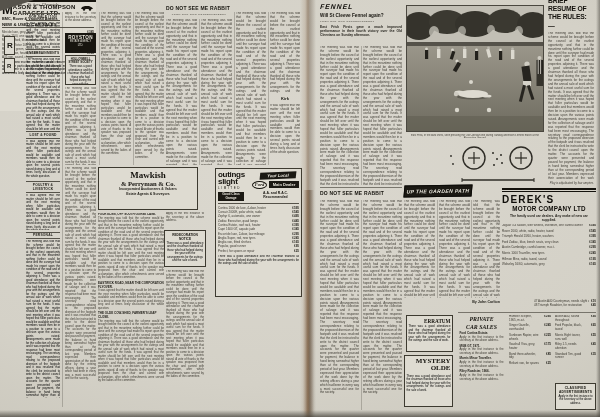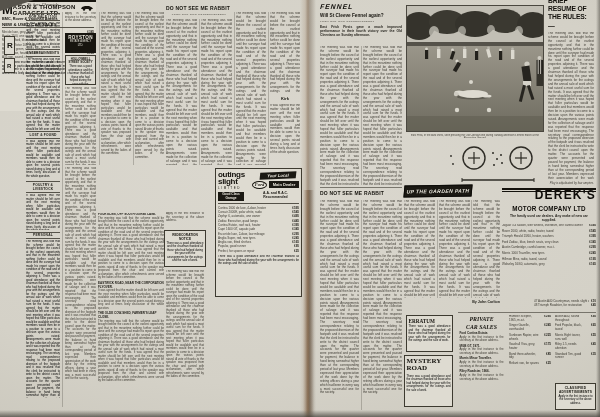--- a/index.html
+++ b/index.html
@@ -73,25 +73,25 @@
 #fennel-byline{left:320px;top:20px;width:82px;height:4px;text-align:left}
 #fennel-intro{left:320px;top:25px;width:82px;height:18px;font-weight:bold;font-size:3.3px;line-height:4.2px;color:#26241e;text-align:justify}
 
 #rules-head{left:548px;top:-3px;width:46px;height:34px;font-weight:bold;font-size:7.2px;line-height:8.2px;color:#14120d;letter-spacing:-.2px;transform:scaleX(.94);transform-origin:left}
 #rules-close{left:548px;top:181px;width:46px;height:6px;font-style:italic;font-size:2.8px;color:#3c3931;text-align:right}
 
 #garden-banner{left:404px;top:185px;width:68px;height:12px;background:#1b1913;border:1px solid #0c0b08;transform:skewX(-6deg) rotate(-.8deg);display:flex;align-items:center;justify-content:center}
 #garden-banner span{color:#ece9df;font-style:italic;font-weight:bold;font-size:5px;letter-spacing:.4px;white-space:nowrap}
 
 #derek-rule{left:502px;top:188px;width:94px;height:4px;border-top:2px solid #14120d;border-bottom:1px solid #14120d}
-#derek-name{left:502px;top:188px;width:94px;height:11px;text-align:right;font-weight:bold;font-size:12px;letter-spacing:1.2px;color:#0f0d09}
+#derek-name{left:502px;top:194px;width:94px;height:11px;text-align:left;font-weight:bold;font-size:10px;letter-spacing:1.2px;color:#0f0d09}
 #derek-l2{left:502px;top:205px;width:94px;height:8px;text-align:center;font-weight:bold;font-size:6.3px;letter-spacing:.2px;color:#0f0d09}
 #derek-tag{left:508px;top:214px;width:82px;height:9px;font-weight:bold;font-size:3.3px;line-height:4.1px;color:#26241e;text-align:center}
 
-.notice-title{font-family:"Liberation Serif",serif;font-weight:bold;text-align:left;color:#14120d}
+.notice-title{font-family:"Liberation Serif",serif;font-weight:bold;text-align:right;color:#14120d}
 #erratum{left:406px;top:315px;width:47px;height:37px;padding:1.5px}
 #mystery{left:404px;top:355px;width:49px;height:52px;padding:1.5px}
 #private{left:458px;top:315px;width:47px;height:96px;padding:1px 1.5px;border:none;background:transparent;position:absolute;overflow:hidden}
 #private .pv-title{font-family:"Liberation Serif",serif;font-style:italic;font-weight:bold;font-size:5.8px;line-height:6.4px;text-align:center;color:#14120d;margin-bottom:1.5px}
 #classified-box{left:555px;top:383px;width:41px;height:27px;padding:1.5px;text-align:center}
 #classified-box .cb-t{font-weight:bold;font-size:3.3px;line-height:4px;color:#17150f;letter-spacing:.2px}
 
 #photo{left:406px;top:5px;width:138px;height:127px;border:1px solid #4a473f;background:#8f8c80}
 #caption{left:406px;top:134px;width:138px;height:4px;font-size:2.6px;line-height:3.2px;text-align:center;color:#45423a}
 
@@ -148,20 +148,26 @@
   <div class="blk" style="left:166px;top:19px;width:31px;height:146px">The meeting was told that the scheme would be brought before the council at the earliest opportunity and that in the meantime nothing further could be done until the surveyor had made his report upon the condition of the road and of the several properties adjoining it. There was a good attendance and the chairman thanked all those who had helped during the year with the arrangements for the outings and the annual sale of work which had raised a most useful sum for the funds. It was agreed that the matter should be left over until the next meeting when it was hoped that fuller particulars would be available and that members would then be in a position to come to a decision upon the various points raised. Arrangements were made for the collection of salvage and it was reported that the response had been most encouraging. The secretary read correspondence relating to the proposed diversion of the footpath and it was resolved that the clerk be instructed to write to the district council upon the matter. The accounts for the quarter were presented and passed for payment, the balance in hand being somewhat higher than at the corresponding period of last year. Members expressed their appreciation of the work done by the retiring officers during a year which had been in every way a most successful one for the society.</div>
   <div class="vr" style="left:199px;top:19px;height:146px"></div>
   <div class="blk" style="left:201px;top:19px;width:31px;height:146px">The meeting was told that the scheme would be brought before the council at the earliest opportunity and that in the meantime nothing further could be done until the surveyor had made his report upon the condition of the road and of the several properties adjoining it. There was a good attendance and the chairman thanked all those who had helped during the year with the arrangements for the outings and the annual sale of work which had raised a most useful sum for the funds. It was agreed that the matter should be left over until the next meeting when it was hoped that fuller particulars would be available and that members would then be in a position to come to a decision upon the various points raised. Arrangements were made for the collection of salvage and it was reported that the response had been most encouraging. The secretary read correspondence relating to the proposed diversion of the footpath and it was resolved that the clerk be instructed to write to the district council upon the matter. The accounts for the quarter were presented and passed for payment, the balance in hand being somewhat higher than at the corresponding period of last year. Members expressed their appreciation of the work done by the retiring officers during a year which had been in every way a most successful one for the society.</div>
   <div class="vr" style="left:234px;top:12px;height:153px"></div>
   <div class="blk" style="left:236px;top:12px;width:30px;height:153px">The meeting was told that the scheme would be brought before the council at the earliest opportunity and that in the meantime nothing further could be done until the surveyor had made his report upon the condition of the road and of the several properties adjoining it. There was a good attendance and the chairman thanked all those who had helped during the year with the arrangements for the outings and the annual sale of work which had raised a most useful sum for the funds. It was agreed that the matter should be left over until the next meeting when it was hoped that fuller particulars would be available and that members would then be in a position to come to a decision upon the various points raised. Arrangements were made for the collection of salvage and it was reported that the response had been most encouraging. The secretary read correspondence relating to the proposed diversion of the footpath and it was resolved that the clerk be instructed to write to the district council upon the matter. The accounts for the quarter were presented and passed for payment, the balance in hand being somewhat higher than at the corresponding period of last year. Members expressed their appreciation of the work done by the retiring officers during a year which had been in every way a most successful one for the society.</div>
   <div class="vr" style="left:268px;top:12px;height:153px"></div>
   <div class="blk" style="left:270px;top:12px;width:30px;height:81px">The meeting was told that the scheme would be brought before the council at the earliest opportunity and that in the meantime nothing further could be done until the surveyor had made his report upon the condition of the road and of the several properties adjoining it. There was a good attendance and the chairman thanked all those who had helped during the year with the arrangements for the outings and the annual sale of work which had raised a most useful sum for the funds. It was agreed that the matter should be left over until the next meeting when it was hoped that fuller particulars would be available and that members would then be in a position to come to a decision upon the various points raised. A vote of thanks to the speaker was proposed from the chair and carried with acclamation, after which refreshments were served by the ladies of the committee.</div>
   <div id="kirk" class="abs" style="left:270px;top:96px;width:30px;height:6px">Kirk</div>
   <div class="blk" style="left:270px;top:104px;width:30px;height:61px">It was agreed that the matter should be left over until the next meeting when fuller particulars would be available and members would then be able to come to a decision upon the several points raised during a long and at times lively discussion of the whole question.</div>
 
+  <div id="mawkish" class="box">
+    <div class="m1">Mawkish</div>
+    <div class="m2">&amp; Perryman &amp; Co.</div>
+    <div class="m3">Incorporated Auctioneers &amp; Valuers</div>
+    <div class="m3">Estate Agents &amp; Surveyors</div>
+  </div>
 
   <div class="abs" style="left:98px;top:213px;width:66px;height:196px">
     <div class="item">
       <div class="lead">FOUR ELMS, OFF SOUTH GORSE LANE.</div>
       <div class="it-body">The meeting was told that the scheme would be brought before the council at the earliest opportunity and that in the meantime nothing further could be done until the surveyor had made his report upon the condition of the road and of the several properties adjoining it. There was a good attendance and the chairman thanked all those who had helped during the year with the arrangements for the outings and the annual sale of work which had raised a most useful sum for the funds. It was agreed that the matter should be left over until the next meeting when it was hoped that fuller particulars would be available and that members would then be in a position to come to a decision upon the various points raised. A vote of thanks to the speaker was proposed from the chair and carried with acclamation, after which refreshments were served by the ladies of the committee.</div>
     </div>
     <div class="item">
       <div class="lead">EASTWICK ROAD, NEAR THE CORPORATION FLYOVER.</div>
       <div class="it-body">It was agreed that the matter should be left over until the next meeting when fuller particulars would be available and members would then be able to come to a decision upon the several points raised during a long and at times lively discussion of the whole question.</div>
     </div>
@@ -493,21 +499,21 @@
     </div>
   <div class="hr" style="left:458px;top:312px;width:138px"></div>
 
   <div id="erratum" class="box">
     <div class="notice-title" style="font-size:5.2px;line-height:6px">ERRATUM</div>
     <div class="t28" style="text-align:justify;margin-top:1.5px">There was a good attendance and the chairman thanked all those who had helped during the year with the arrangements for the outings and the sale of work.</div>
   </div>
 
   <div id="mystery" class="box">
     <div class="notice-title" style="font-size:7px;line-height:7.6px">MYSTERY</div>
-    <div class="notice-title" style="font-size:7px;line-height:7.6px">ROAD</div>
+    <div class="notice-title" style="font-size:7px;line-height:7.6px">OLDE</div>
     <div class="t28" style="text-align:justify;margin-top:2px">There was a good attendance and the chairman thanked all those who had helped during the year with the arrangements for the outings and the sale of work.</div>
   </div>
 
   <div id="private">
     <div class="pv-title">PRIVATE</div>
     <div class="pv-title">CAR SALES</div>
     <div class="item">
       <div class="lead">Ford Cortina Estate.</div>
       <div class="it-body">Apply in the first instance to the secretary at the above address.</div>
     </div>

